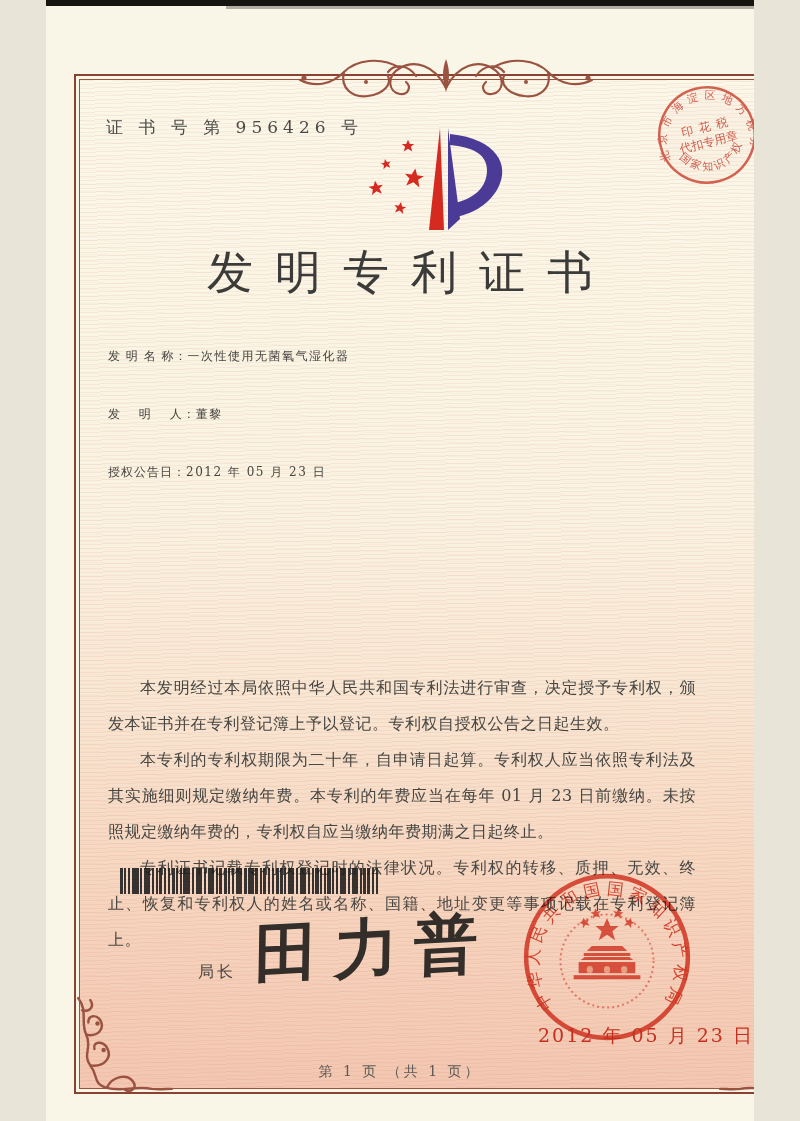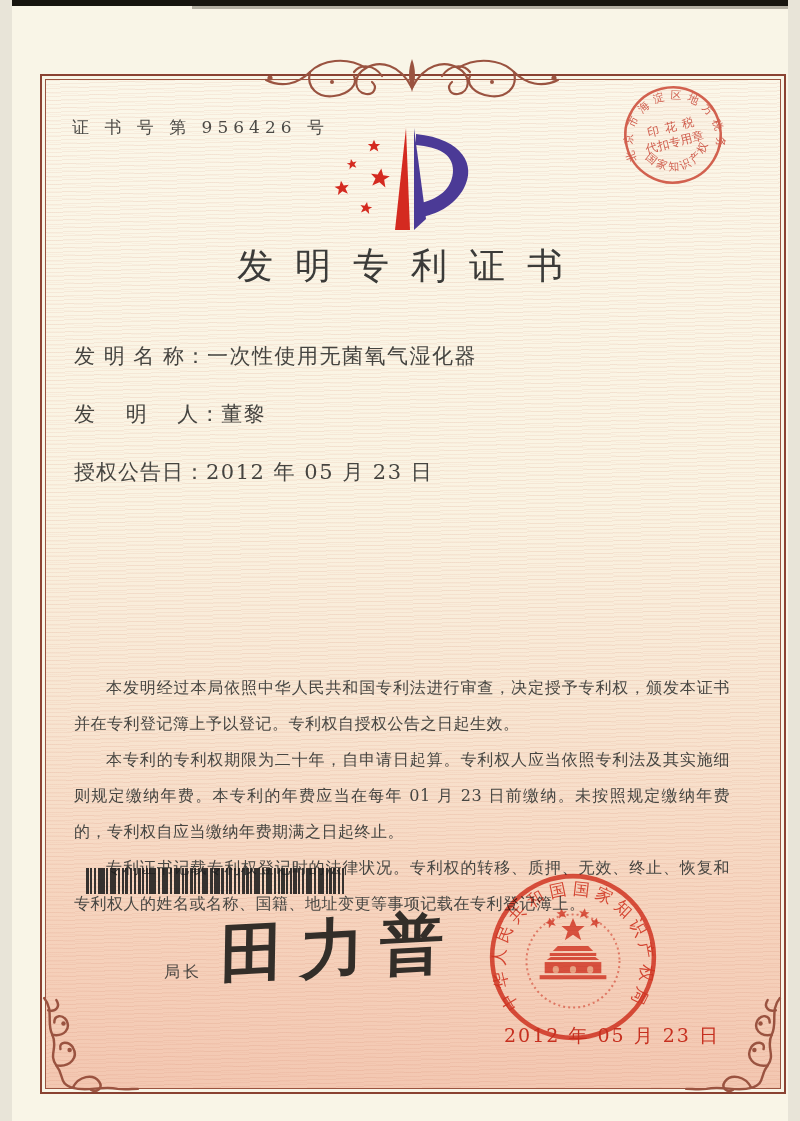--- a/index.html
+++ b/index.html
@@ -1,17 +1,17 @@
 <!DOCTYPE html>
 <html><head>
 <meta charset="utf-8">
 <style>
   html,body{margin:0;padding:0;background:#e8e4d8;}
   .page{
-    position:relative;width:776px;height:1121px;margin:0 auto;
+    position:relative;width:708px;height:1121px;margin:0 auto;
     background:#f9f5e7;overflow:hidden;
     font-family:"DejaVu Serif","Liberation Serif",serif;
     color:#44423e;
   }
   .scan-edge{position:absolute;top:0;left:0;width:100%;height:6px;background:#17150f;}
   .scan-edge2{position:absolute;top:6px;left:180px;right:0;height:3px;background:#6e6a5d;opacity:.5;}
 
   
   .frame{position:absolute;left:28px;top:74px;width:742px;height:1016px;
     border:2px solid #8a4232;}
@@ -27,23 +27,23 @@
   }
   .ornament{position:absolute;pointer-events:none;}
   .ornament svg{display:block;width:100%;height:100%;}
 
   .cert-no{position:absolute;left:60px;top:116px;font-size:17px;letter-spacing:5px;color:#4c4a46;}
 
   .tax-stamp{position:absolute;left:604px;top:78px;width:114px;height:114px;}
   .logo{position:absolute;left:310px;top:124px;width:164px;height:116px;}
 
   .title{position:absolute;left:0;top:242px;width:100%;text-align:center;
-    font-size:36px;font-weight:500;color:#3b3b39;letter-spacing:22px;text-indent:22px;}
-
-  .fields{position:absolute;left:62px;top:344px;right:60px;font-size:21px;color:#454440;}
+    font-size:46px;font-weight:500;color:#3b3b39;letter-spacing:22px;text-indent:22px;}
+
+  .fields{position:absolute;left:62px;top:344px;right:60px;font-size:12px;color:#454440;}
   .field-row{margin-bottom:33px;line-height:25px;white-space:nowrap;}
   .field-label{letter-spacing:1px;}
   .field-value{letter-spacing:1.5px;}
 
   .legal{position:absolute;left:62px;right:58px;top:670px;font-size:16px;line-height:36px;
     text-align:justify;color:#474642;}
   .legal p{margin:0;text-indent:2em;letter-spacing:.5px;}
 
   .barcode{position:absolute;left:74px;top:868px;width:258px;height:26px;
     background:
@@ -202,14 +202,15 @@
           <rect x="70" y="99" width="6" height="7" rx="3"></rect>
           <rect x="87" y="99" width="6" height="7" rx="3"></rect>
           <rect x="104" y="99" width="6" height="7" rx="3"></rect>
         </g>
         <rect x="57" y="108" width="66" height="4"></rect>
       </g>
     </svg>
   </div>
   <div class="seal-date">2012 年 05 月 23 日</div>
 
+  <div class="page-footer">第 1 页 （共 1 页）</div>
 
 </div>
 
 </body></html>

